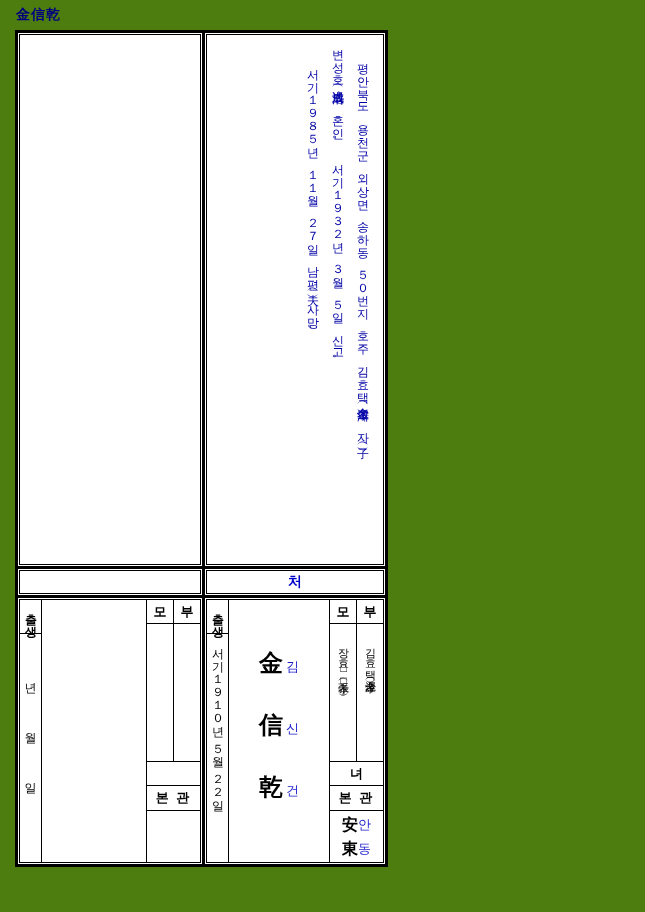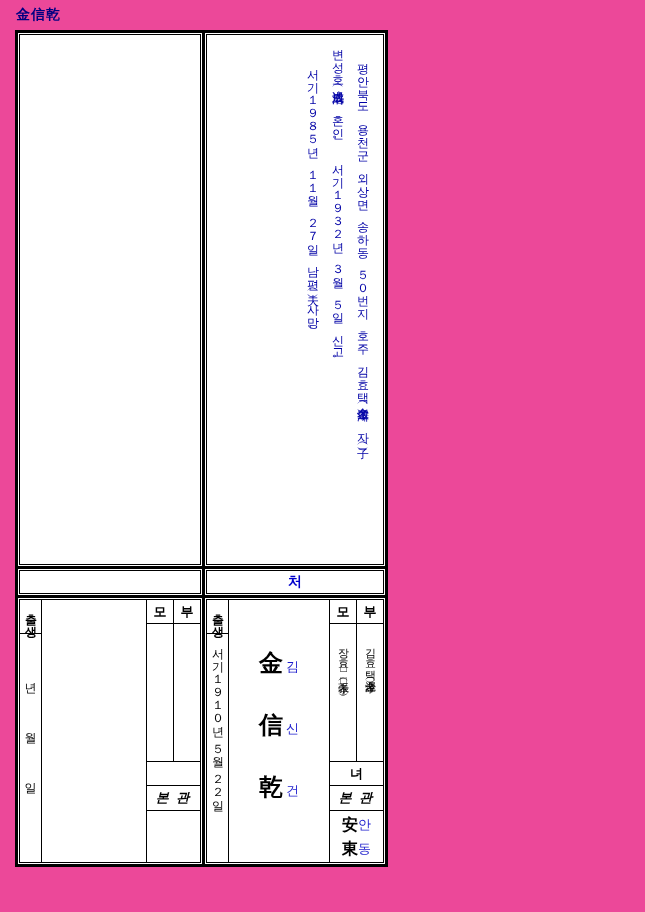--- a/index.html
+++ b/index.html
@@ -1,17 +1,17 @@
 <!DOCTYPE html>
 <html><head>
 <meta charset="utf-8">
 <style>
   html,body { margin:0; padding:0; background:#fff; }
   .page {
-    position:relative; width:645px; height:912px; background:#ec4899;
+    position:relative; width:645px; height:912px; background:#4d7c0f;
     font-family:"Liberation Sans", sans-serif; color:#000; overflow:hidden;
   }
   .doc-title {
     position:absolute; left:16px; top:6px;
     font-size:14px; font-weight:bold; color:#000080; letter-spacing:1px;
   }
   
   .register {
     position:absolute; left:15px; top:30px; width:373px; height:837px;
     box-sizing:border-box; border:3px solid #000; background:#000;
@@ -61,21 +61,21 @@
   .p-col { flex:1; }
   .p-col + .p-col { border-left:1px solid #000; }
   .p-body { height:137px; border-bottom:1px solid #000; display:flex; flex:none; }
   .p-body .p-col { display:flex; justify-content:center; padding-top:16px; }
   .p-body .v-up { font-size:11px; }
   .p-rel, .p-clan-label {
     border-bottom:1px solid #000; display:flex; align-items:center; justify-content:center;
     font-size:13px; font-weight:bold; flex:none;
   }
   .p-rel { height:23px; }
-  .p-clan-label { height:24px; letter-spacing:2px;font-style:italic; }
+  .p-clan-label { height:24px; letter-spacing:2px; }
   .p-clan-value { flex:1; display:flex; flex-direction:column; align-items:center; justify-content:center; }
   .clan-pair { display:flex; align-items:center; line-height:24px; }
   .clan-hanja { font-family:"DejaVu Serif", serif; font-size:16px; font-weight:bold; }
   .clan-hangul { font-size:13px; color:#1A1ACC; }
 </style>
 </head>
 <body>
 
 <div class="page">
   <div class="doc-title">金信乾</div>

